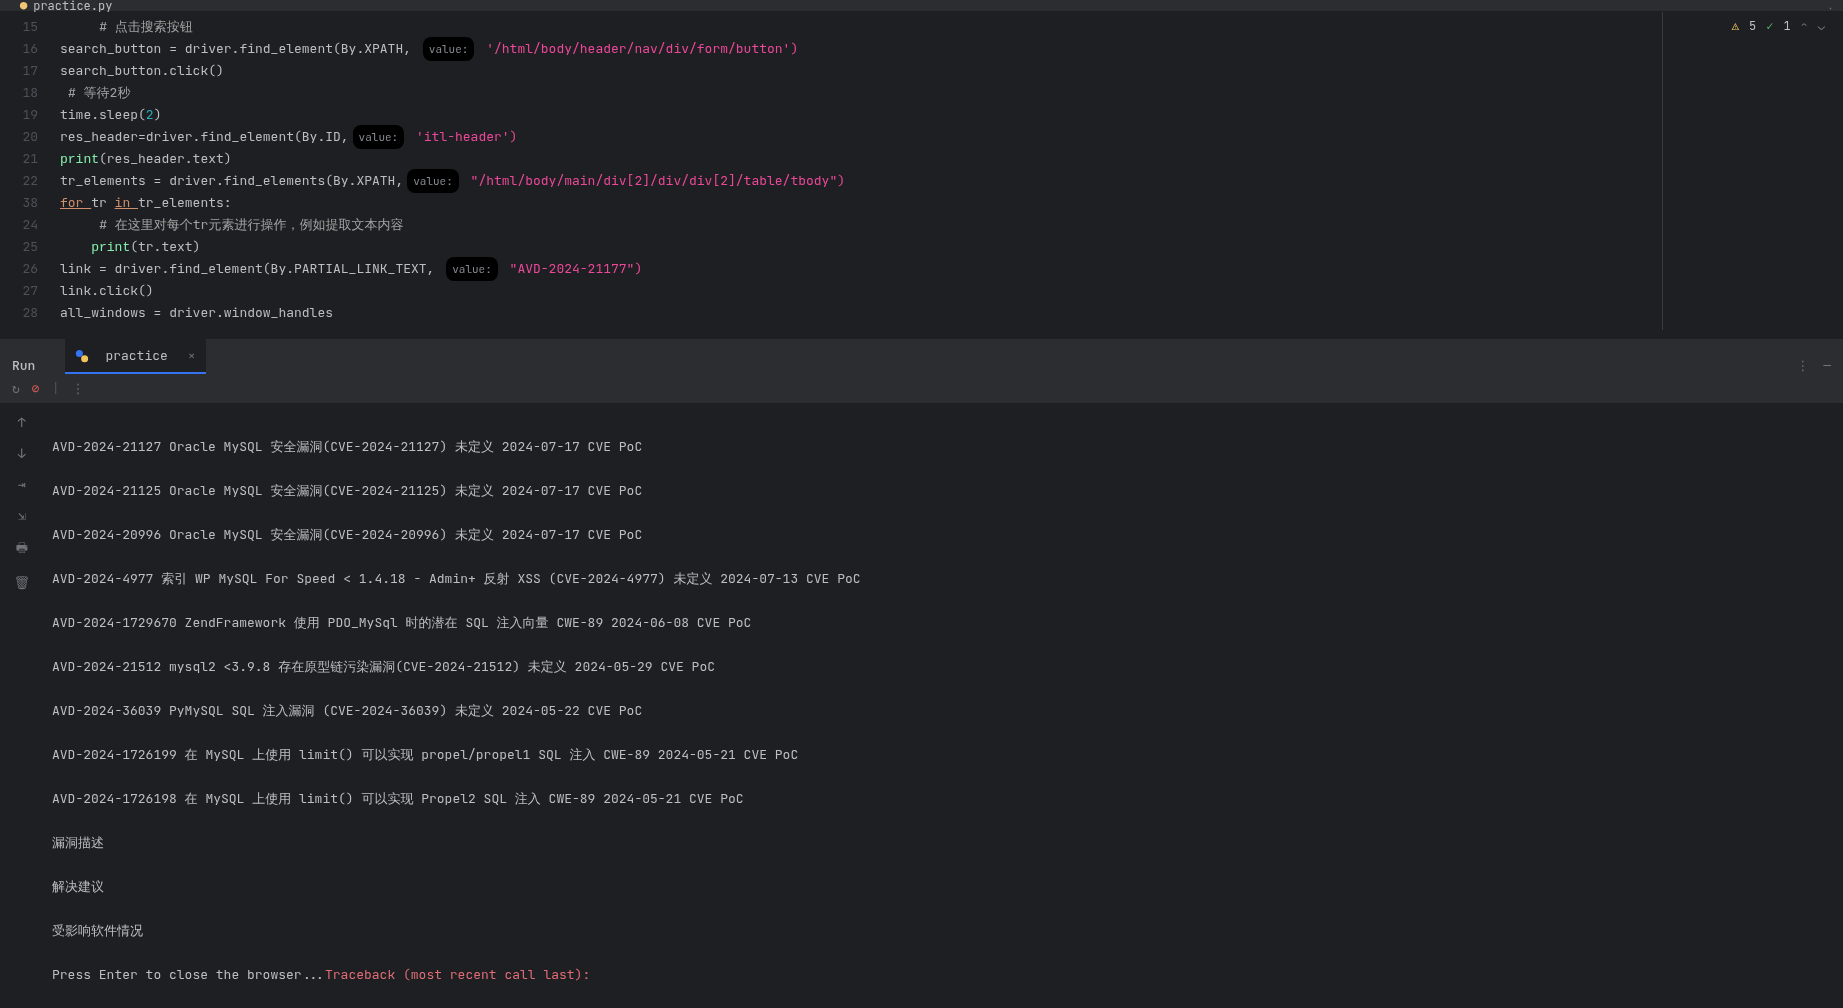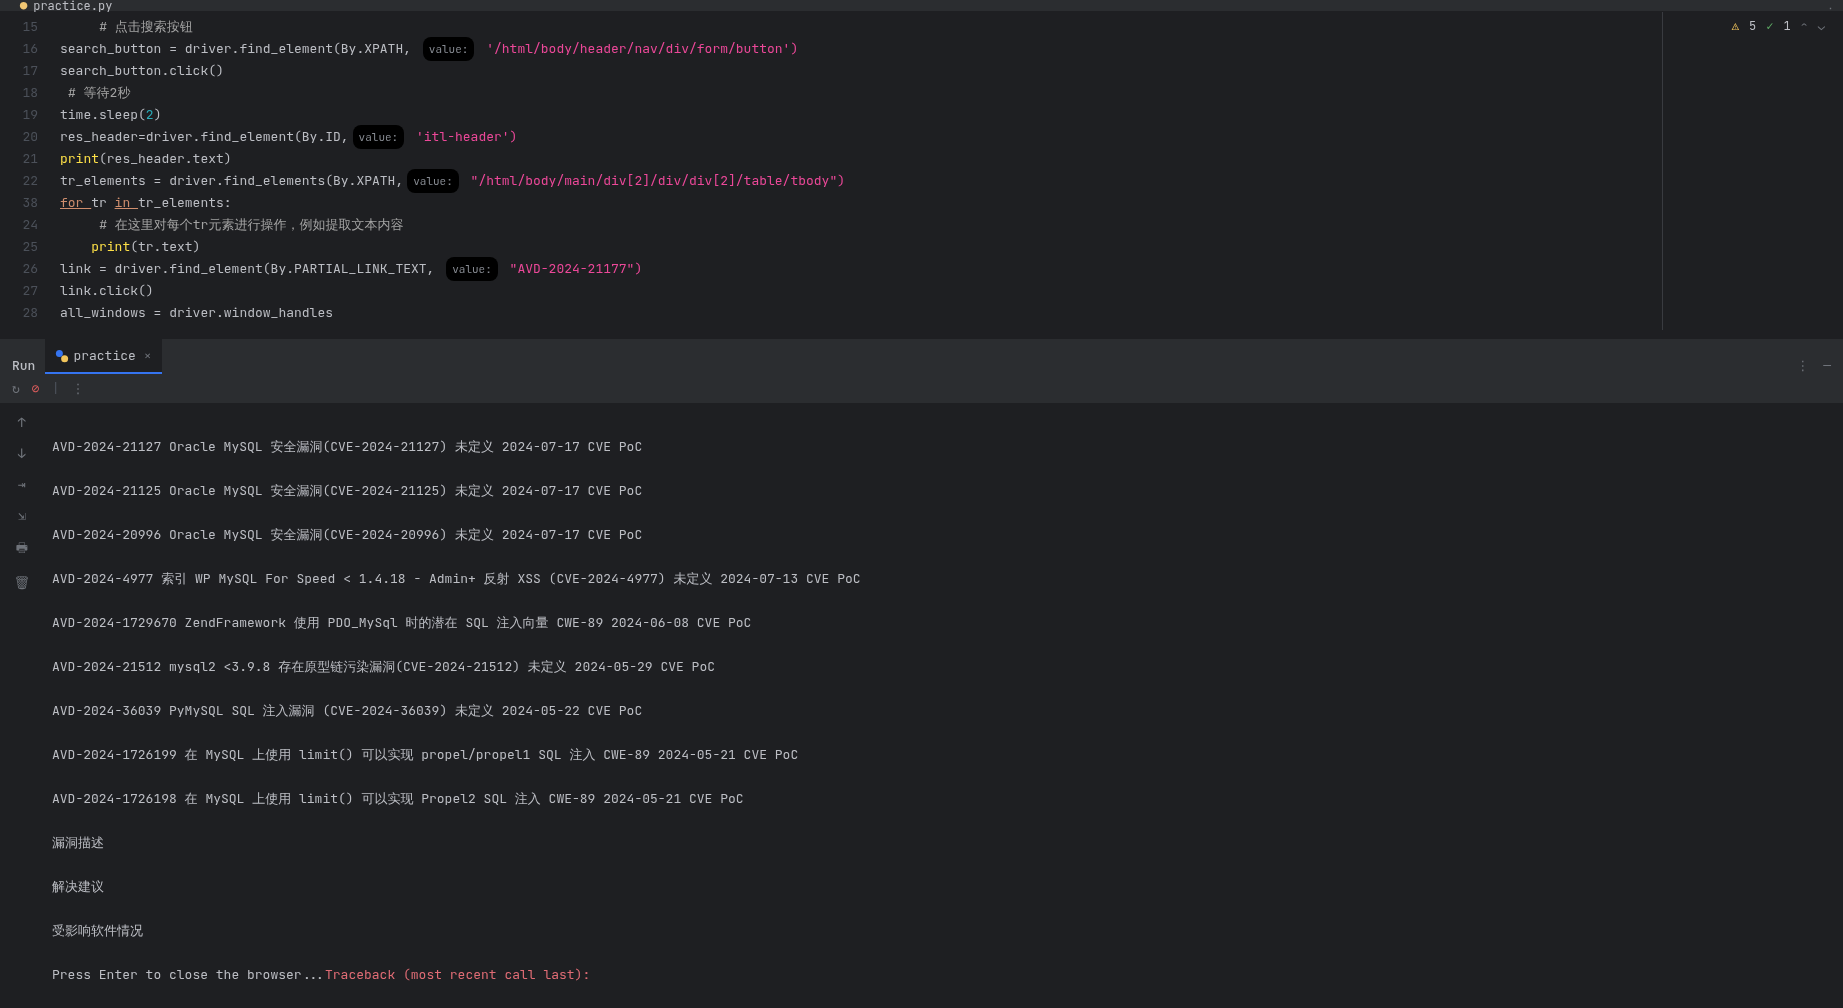--- a/index.html
+++ b/index.html
@@ -51,21 +51,21 @@
   position: relative;
 }
 .code-line {
   height: 22px;
   line-height: 22px;
   white-space: pre;
   padding-left: 10px;
 }
 .cm { color: #a3a3a3; margin-left: 8px; }
 .kw { color: #cf8e6d; text-decoration: underline; }
-.fn { color: #fde047; }
+.fn { color: #86efac; font-family: Liberation Mono, monospace; }
 .str { color: #ec4899; }
 .num { color: #2aacb8; }
 .id { color: #bcbec4; }
 .hint {
   background: #000000;
   color: #868a91;
   padding: 5px 6px;
   border-radius: 8px;
   font-size: 11px;
   margin: 0 4px;
@@ -98,26 +98,26 @@
   display: flex;
   align-items: flex-end;
   padding: 0 12px;
   gap: 10px;
   border-top: 1px solid #1e1f22;
 }
 .run-label { color: #bcbec4; font-size: 13px; font-weight: 500; }
 .run-tab {
   display: flex;
   align-items: center;
-  gap: 4px;
+  gap: 16px;
   padding: 6px 10px;
   background: #1e1f22;
   border-bottom: 2px solid #3574f0;
   height: 100%;
-  margin-left: 0;
+  margin-left: 20px;
 }
 .run-tab .icon-py2 { width: 14px; height: 14px; }
 .run-close { color: #6f737a; margin-left: 4px; cursor: pointer; }
 .run-right { margin-left: auto; display: flex; gap: 14px; color: #6f737a; }
 .run-toolbar {
   height: 30px;
   background: #2b2d30;
   display: flex;
   align-items: center;
   padding: 0 12px;

